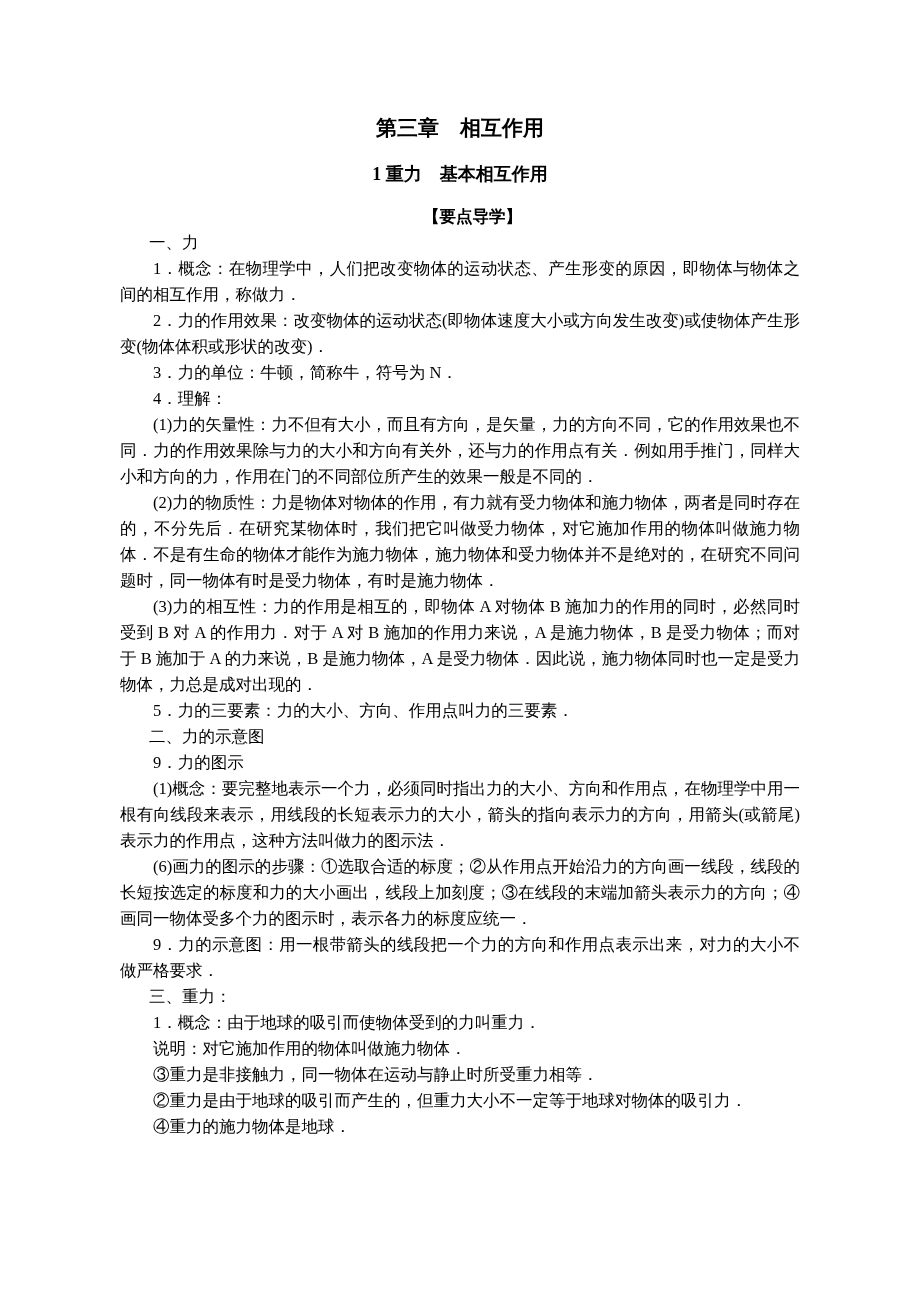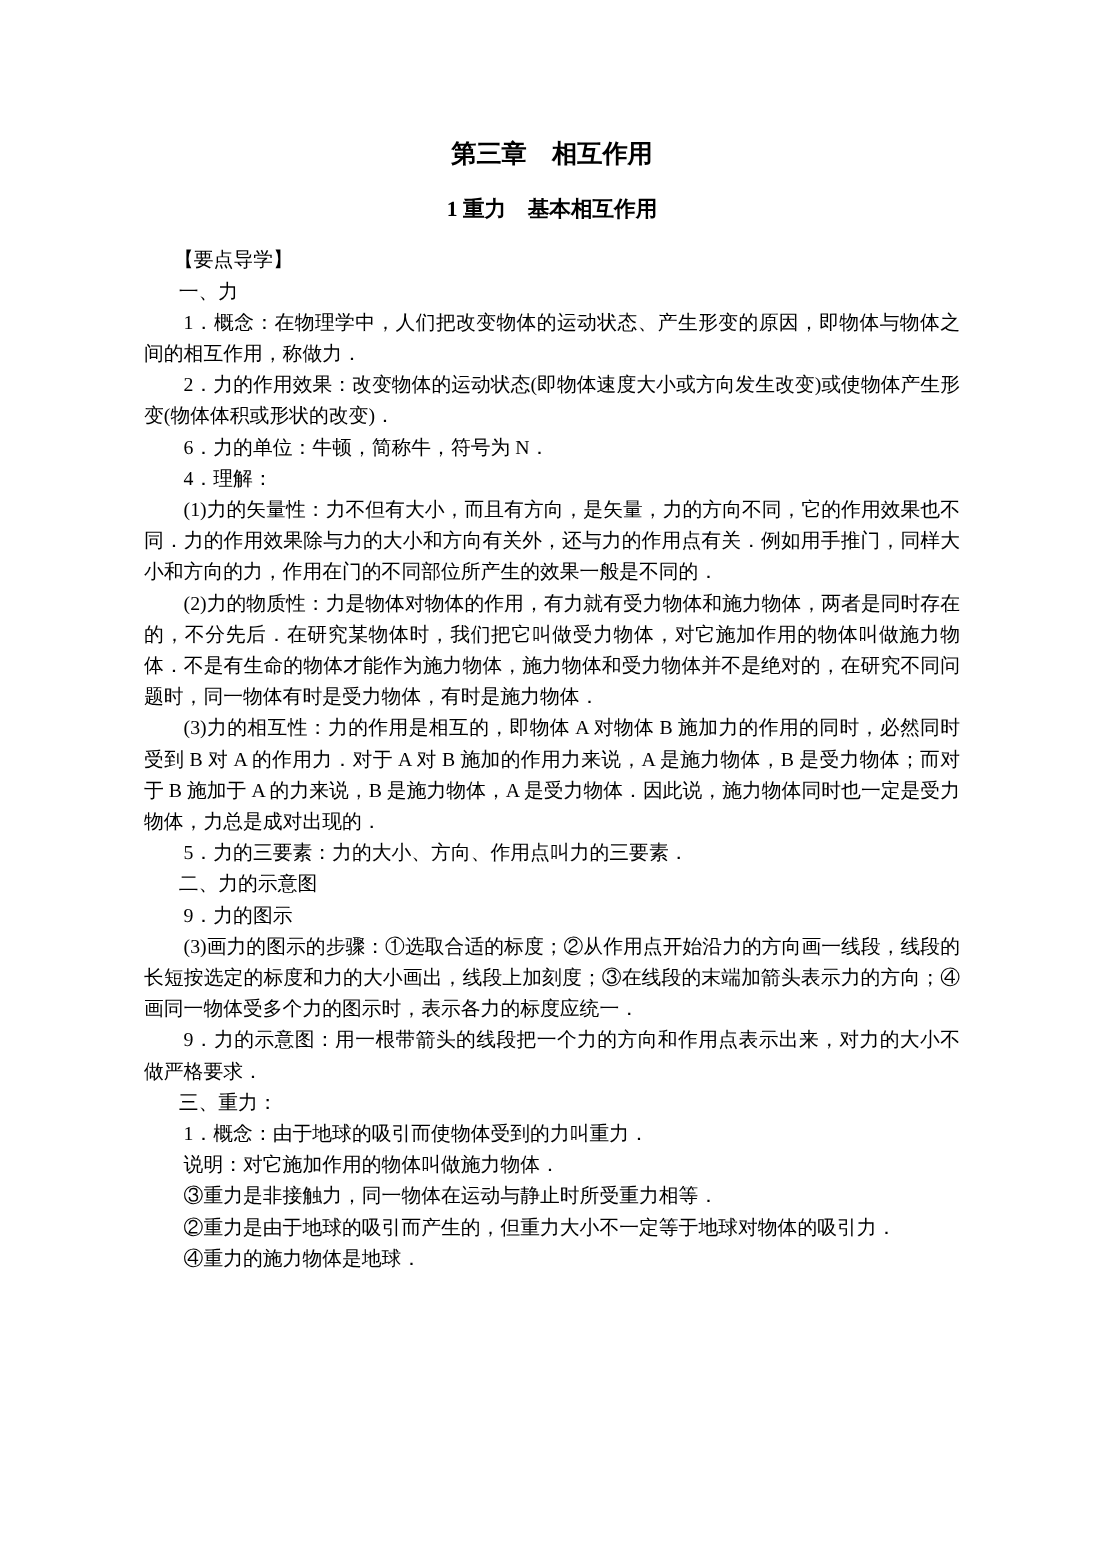--- a/index.html
+++ b/index.html
@@ -35,51 +35,52 @@
   }
   .para {
     font-size: 16.5px;
     line-height: 26px;
     margin: 0;
     text-align: justify;
     text-indent: 2em;
     word-break: break-all;
   }
   .para.bracket-heading {
-    font-weight: normal;
+    font-weight: bold;
     text-indent: 0;
-    text-align: left;
+    text-align: center;
     margin-left: 25px;
   }
   .para.sub-heading {
     font-weight: normal;
     text-indent: 1.75em;
     text-align: left;
   }
 </style>
 </head>
 <body>
 
 <div class="page">
   <div class="chapter-title">第三章　相互作用</div>
   <div class="section-title">1 重力　基本相互作用</div>
 
   <p class="para bracket-heading">【要点导学】</p>
   <p class="para sub-heading">一、力</p>
   <p class="para">1．概念：在物理学中，人们把改变物体的运动状态、产生形变的原因，即物体与物体之间的相互作用，称做力．</p>
   <p class="para">2．力的作用效果：改变物体的运动状态(即物体速度大小或方向发生改变)或使物体产生形变(物体体积或形状的改变)．</p>
-  <p class="para">6．力的单位：牛顿，简称牛，符号为 N．</p>
+  <p class="para">3．力的单位：牛顿，简称牛，符号为 N．</p>
   <p class="para">4．理解：</p>
   <p class="para">(1)力的矢量性：力不但有大小，而且有方向，是矢量，力的方向不同，它的作用效果也不同．力的作用效果除与力的大小和方向有关外，还与力的作用点有关．例如用手推门，同样大小和方向的力，作用在门的不同部位所产生的效果一般是不同的．</p>
   <p class="para">(2)力的物质性：力是物体对物体的作用，有力就有受力物体和施力物体，两者是同时存在的，不分先后．在研究某物体时，我们把它叫做受力物体，对它施加作用的物体叫做施力物体．不是有生命的物体才能作为施力物体，施力物体和受力物体并不是绝对的，在研究不同问题时，同一物体有时是受力物体，有时是施力物体．</p>
   <p class="para">(3)力的相互性：力的作用是相互的，即物体 A 对物体 B 施加力的作用的同时，必然同时受到 B 对 A 的作用力．对于 A 对 B 施加的作用力来说，A 是施力物体，B 是受力物体；而对于 B 施加于 A 的力来说，B 是施力物体，A 是受力物体．因此说，施力物体同时也一定是受力物体，力总是成对出现的．</p>
   <p class="para">5．力的三要素：力的大小、方向、作用点叫力的三要素．</p>
   <p class="para sub-heading">二、力的示意图</p>
   <p class="para">9．力的图示</p>
-  <p class="para">(3)画力的图示的步骤：①选取合适的标度；②从作用点开始沿力的方向画一线段，线段的长短按选定的标度和力的大小画出，线段上加刻度；③在线段的末端加箭头表示力的方向；④画同一物体受多个力的图示时，表示各力的标度应统一．</p>
+  <p class="para">(1)概念：要完整地表示一个力，必须同时指出力的大小、方向和作用点，在物理学中用一根有向线段来表示，用线段的长短表示力的大小，箭头的指向表示力的方向，用箭头(或箭尾)表示力的作用点，这种方法叫做力的图示法．</p>
+  <p class="para">(6)画力的图示的步骤：①选取合适的标度；②从作用点开始沿力的方向画一线段，线段的长短按选定的标度和力的大小画出，线段上加刻度；③在线段的末端加箭头表示力的方向；④画同一物体受多个力的图示时，表示各力的标度应统一．</p>
   <p class="para">9．力的示意图：用一根带箭头的线段把一个力的方向和作用点表示出来，对力的大小不做严格要求．</p>
   <p class="para sub-heading">三、重力：</p>
   <p class="para">1．概念：由于地球的吸引而使物体受到的力叫重力．</p>
   <p class="para">说明：对它施加作用的物体叫做施力物体．</p>
   <p class="para">③重力是非接触力，同一物体在运动与静止时所受重力相等．</p>
   <p class="para">②重力是由于地球的吸引而产生的，但重力大小不一定等于地球对物体的吸引力．</p>
   <p class="para">④重力的施力物体是地球．</p>
 </div>
 
 </body></html>

